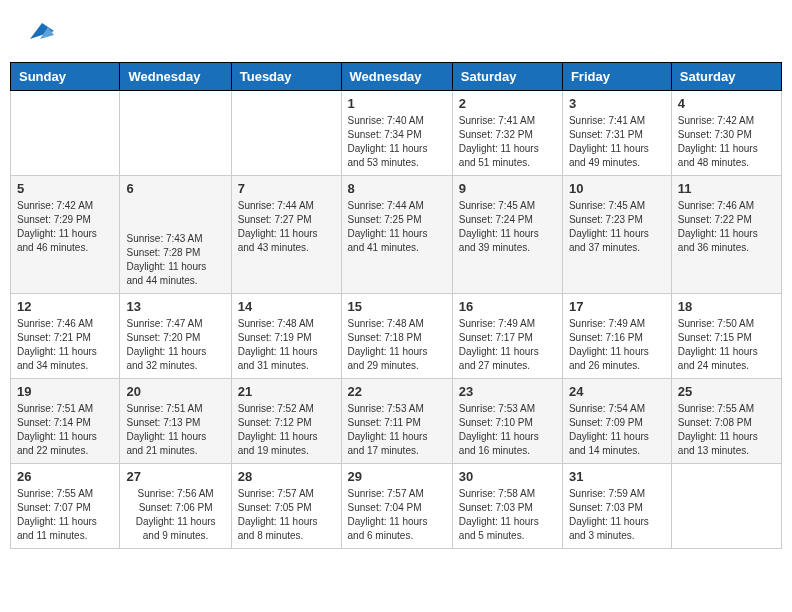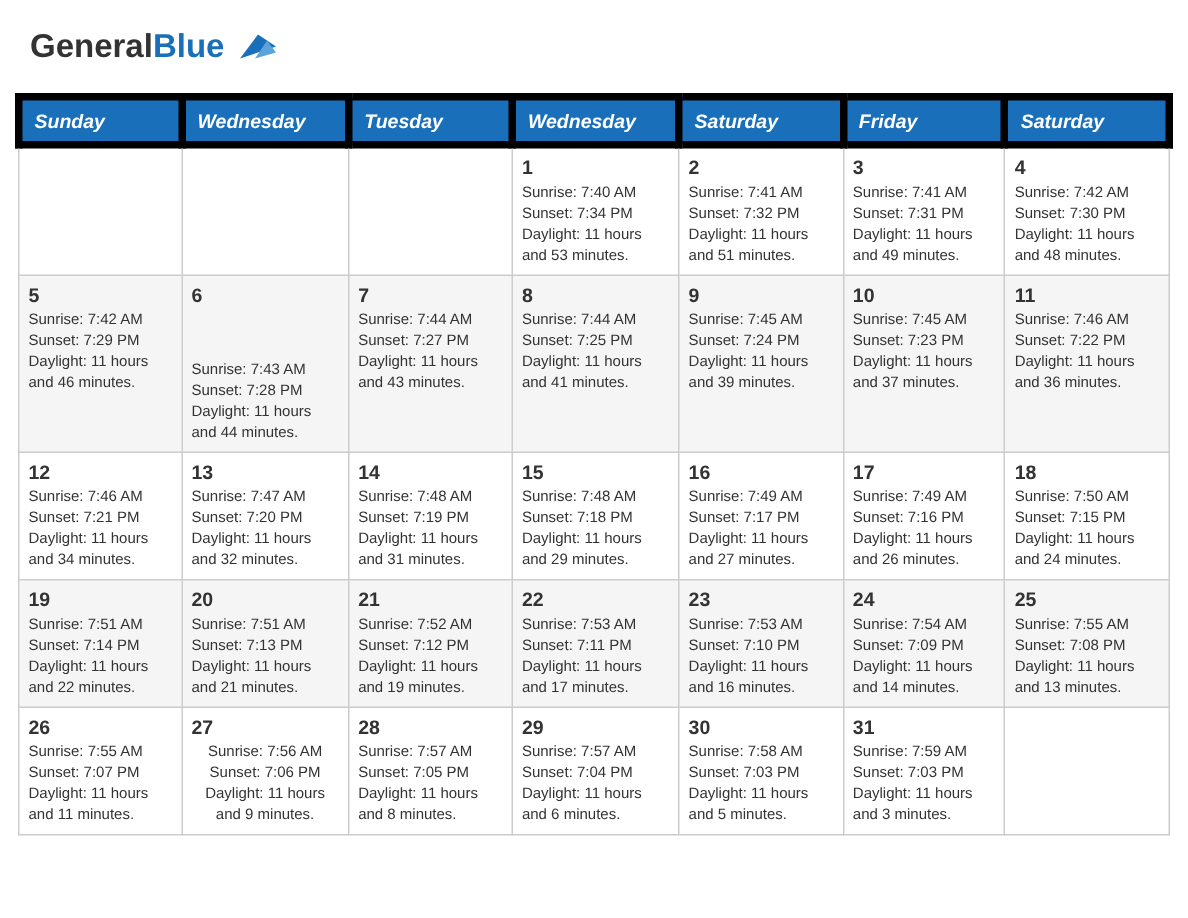--- a/index.html
+++ b/index.html
@@ -38,22 +38,21 @@
       border-collapse: collapse;
       border: 1px solid #ccc;
     }
     .calendar th {
       background-color: #1a6fba;
       color: #fff;
       text-align: left;
       padding: 6px 8px;
       font-size: 13px;
       font-weight: bold;
-      border: 5px solid #000000;
-      font-style: italic;
+      border: 1px solid #000000;
     }
     .calendar td {
       vertical-align: top;
       padding: 5px 6px;
       border: 1px solid #ccc;
       width: 113px;
       min-height: 80px;
       font-size: 10.5px;
       color: #333;
     }
@@ -78,23 +77,20 @@
       background-color: #f5f5f5;
     }
   </style>
 </head>
 <body>
 
 <div class="header">
   <div class="logo">
     <div>
       <div style="display:flex;align-items:center;">
-        <div style="font-size:22px;font-weight:bold;color:#333;line-height:1.1;">
-          <span style="color:#333;">General</span><span style="color:#1a6fba;">Blue</span>
-        </div>
         <svg width="32" height="32" viewBox="0 0 32 32" style="margin-left:2px;">
           <polygon points="8,24 20,8 32,16" fill="#1a6fba"></polygon>
           <polygon points="18,24 26,12 32,20" fill="#5ba3d9"></polygon>
         </svg>
       </div>
     </div>
   </div>
   <div class="title-block">
     <div class="month-title"></div>
     <div class="subtitle"></div>

